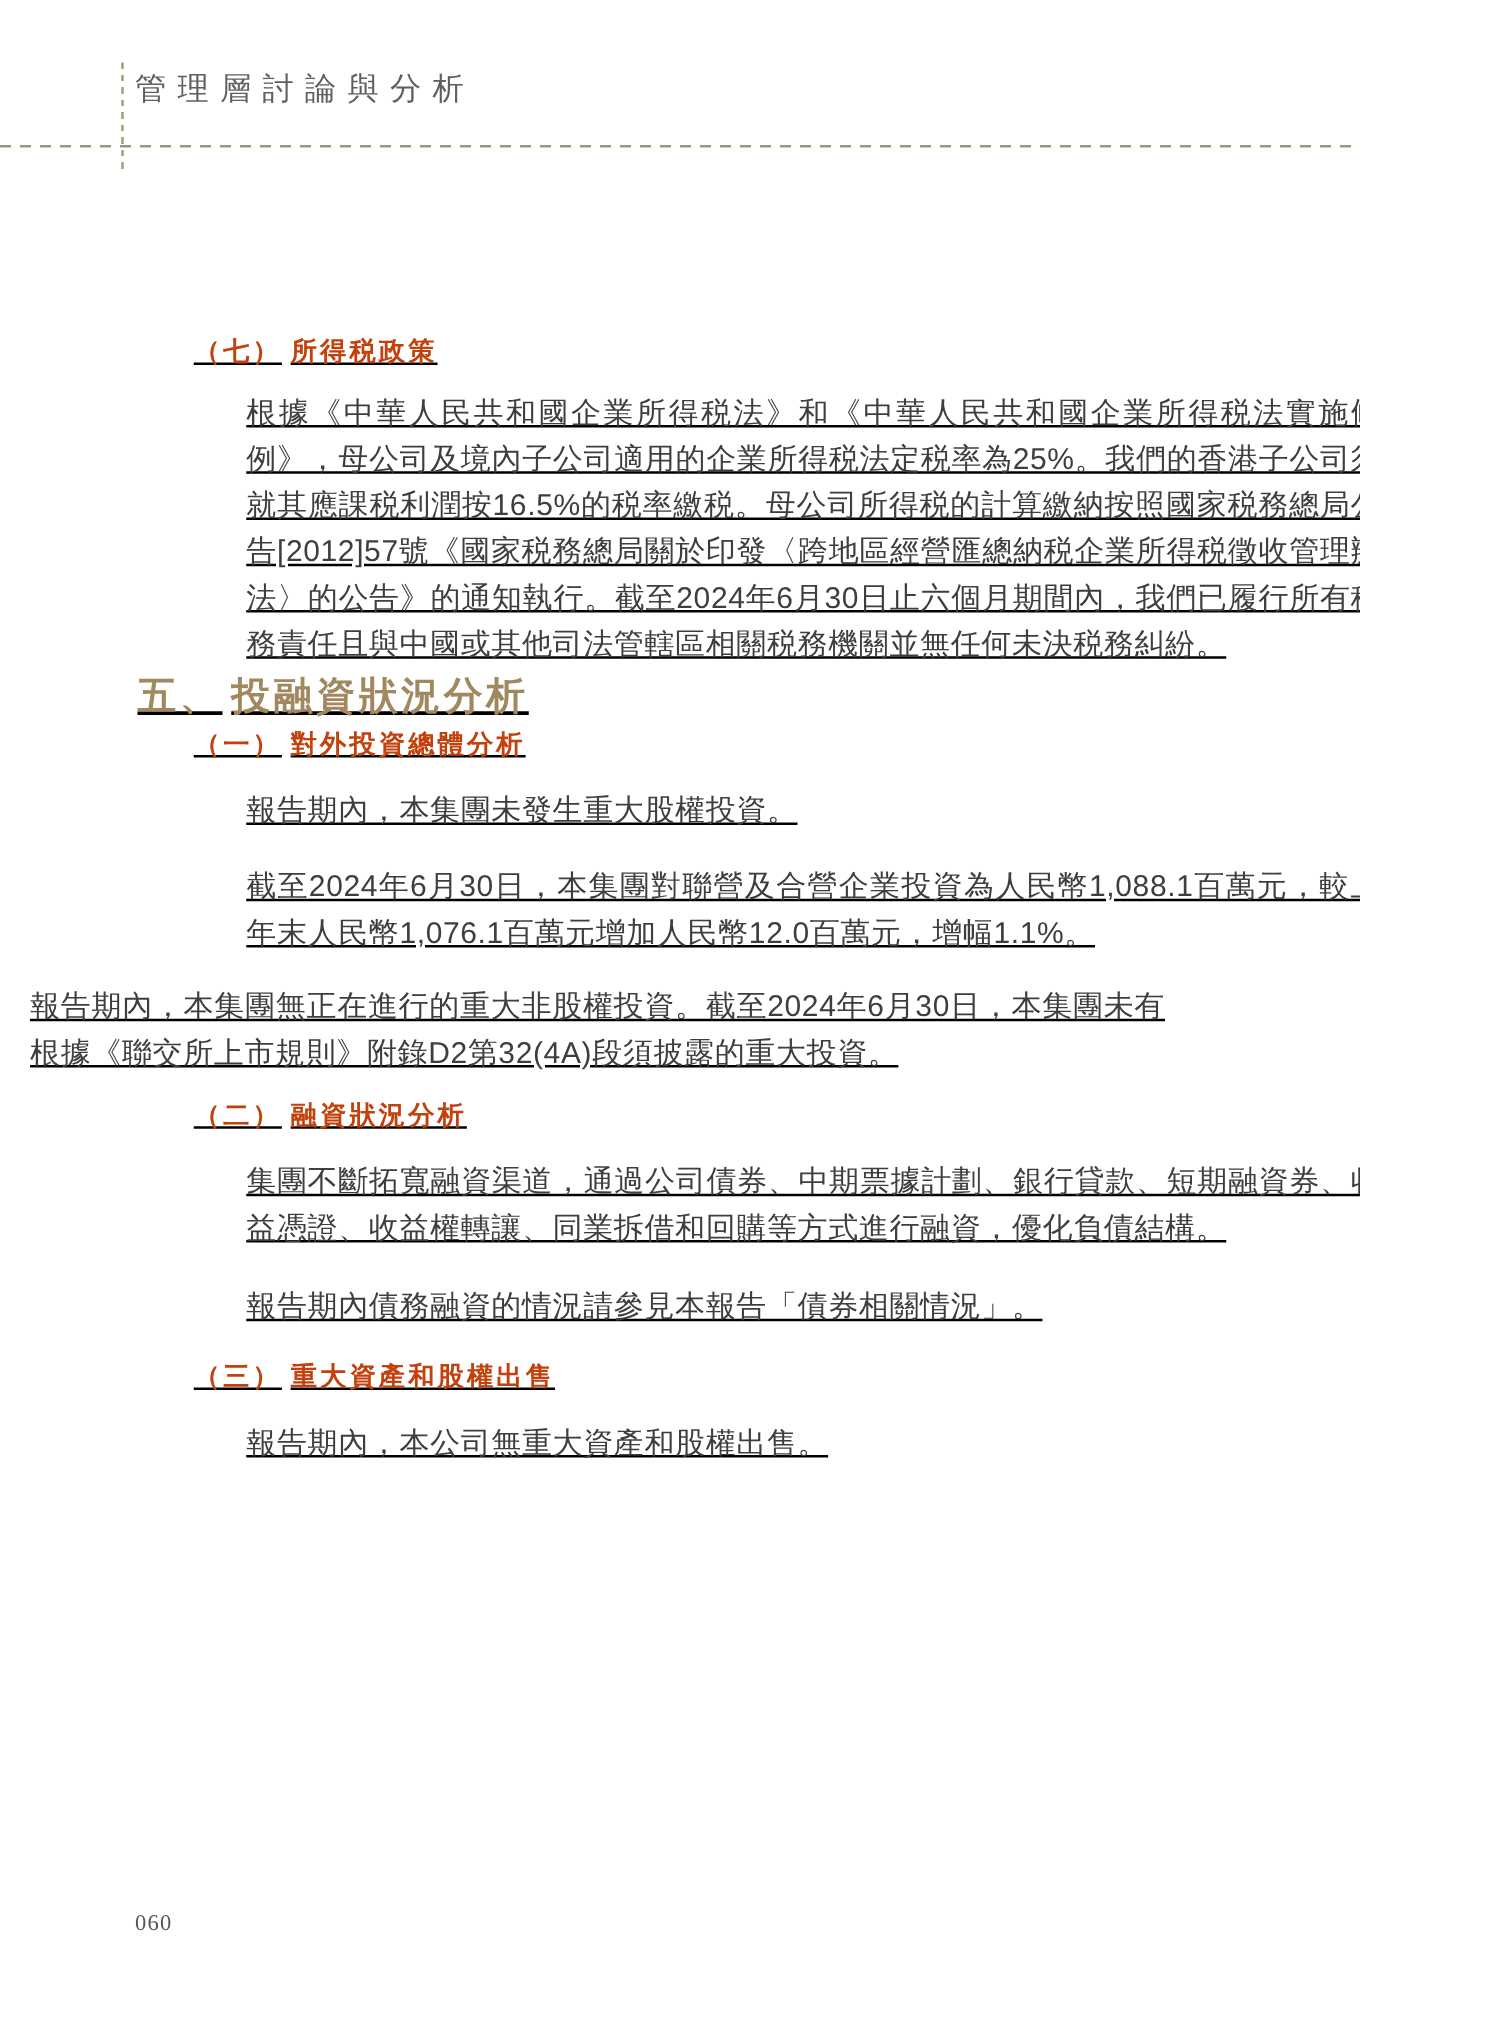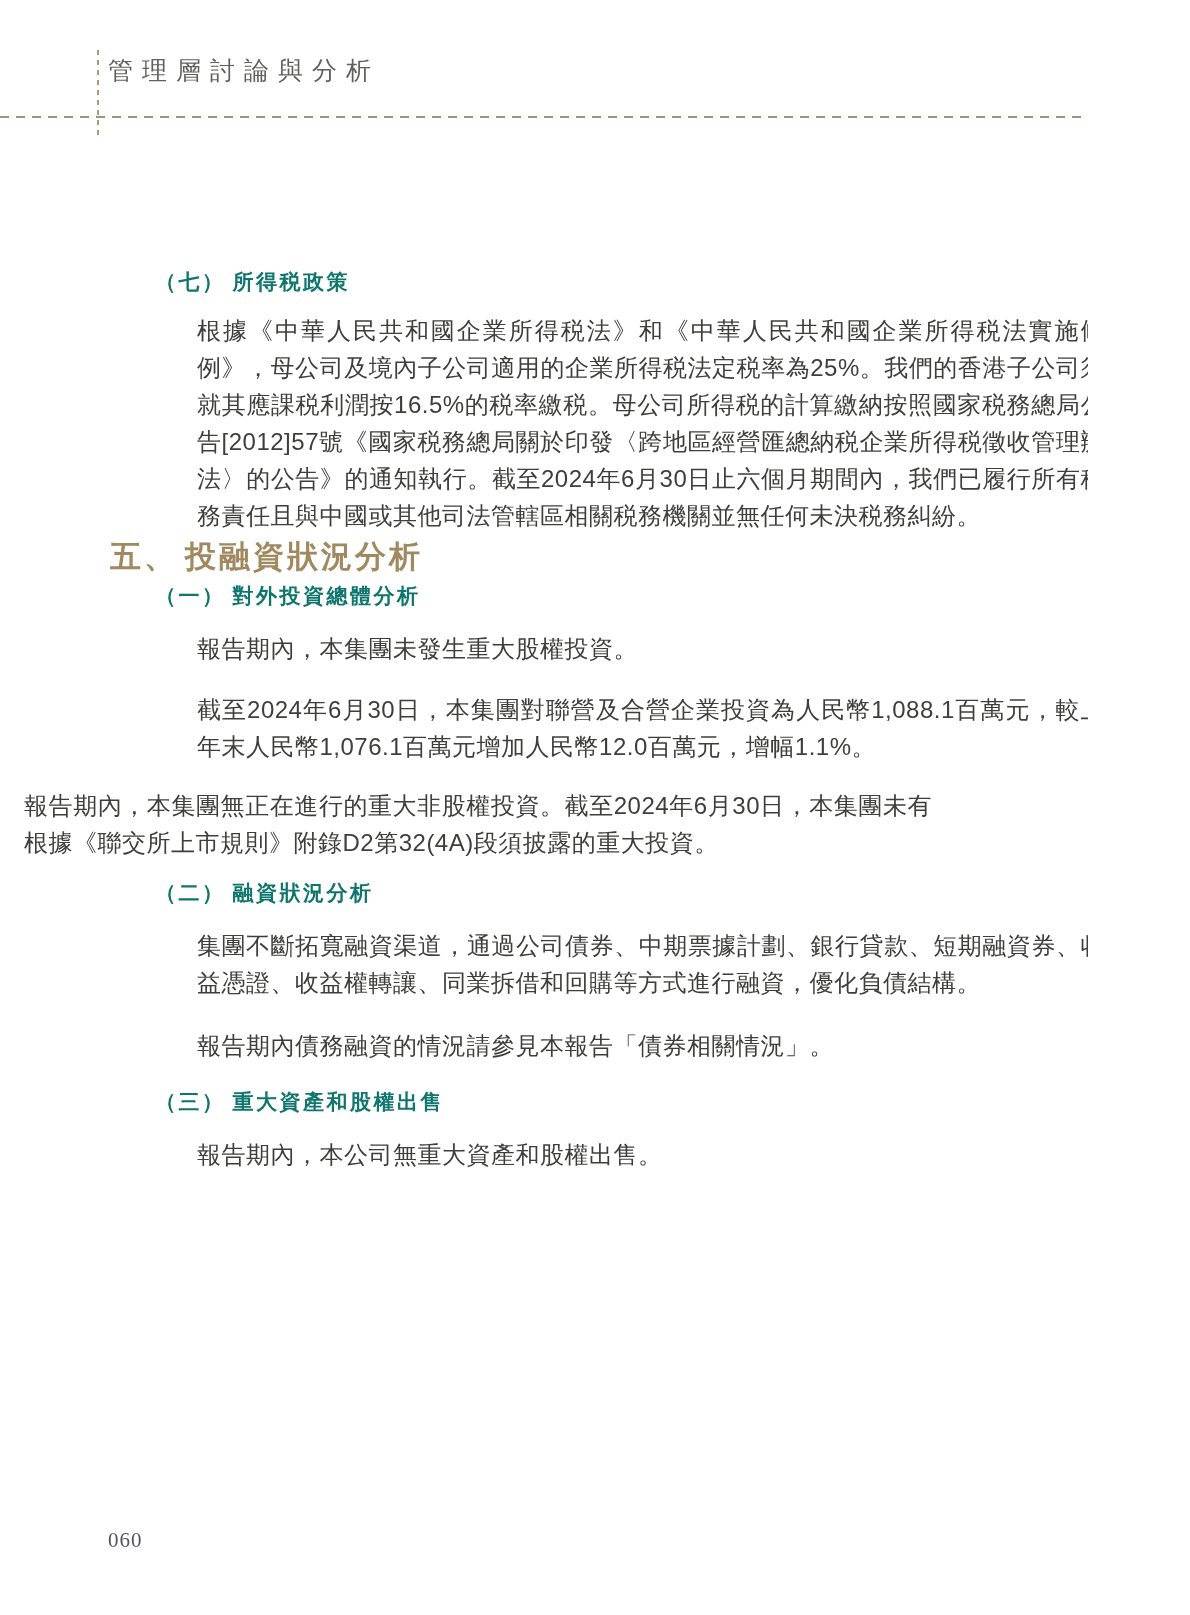--- a/index.html
+++ b/index.html
@@ -3,20 +3,21 @@
 <meta charset="utf-8">
 <style>
   html, body { margin: 0; padding: 0; background: #ffffff; }
   .page {
     position: relative;
     width: 1088px;
     height: 1615px;
     background: #ffffff;
     overflow: hidden;
     font-family: "Liberation Sans", sans-serif;
+    text-decoration: underline;
   }
 
   
   .running-title {
     position: absolute;
     left: 108px;
     top: 54px;
     margin: 0;
     font-family: "Liberation Serif", serif;
     font-weight: 400;
@@ -42,21 +43,21 @@
     background: repeating-linear-gradient(90deg, #9c957e 0 9px, transparent 9px 16px);
   }
 
   main { padding-top: 268px; }
 
   .h-sub {
     margin: 0 0 0 155px;
     font-size: 21px;
     line-height: 28px;
     font-weight: 600;
-    color: #0f766e;
+    color: #c2410c;
     letter-spacing: 2.5px;
     white-space: nowrap;
   }
   .h-chapter {
     margin: 8px 0 0 110px;
     font-size: 31px;
     line-height: 30px;
     font-weight: 600;
     color: #a1895f;
     letter-spacing: 3px;
@@ -78,21 +79,21 @@
   .mt-18 { margin-top: 18px; }
   .mt-22 { margin-top: 22px; margin-left: 24px; }
   .mt-24 { margin-top: 24px; }
   .mt-26 { margin-top: 26px; }
 
   .page-number {
     position: absolute;
     left: 108px;
     top: 1528px;
     font-family: "Liberation Serif", serif;
-    font-size: 21px;
+    font-size: 18px;
     color: #55565a;
     letter-spacing: 1px;
   }
 </style>
 </head>
 <body>
 
 <div class="page">
 
   <span class="vdash"></span>

